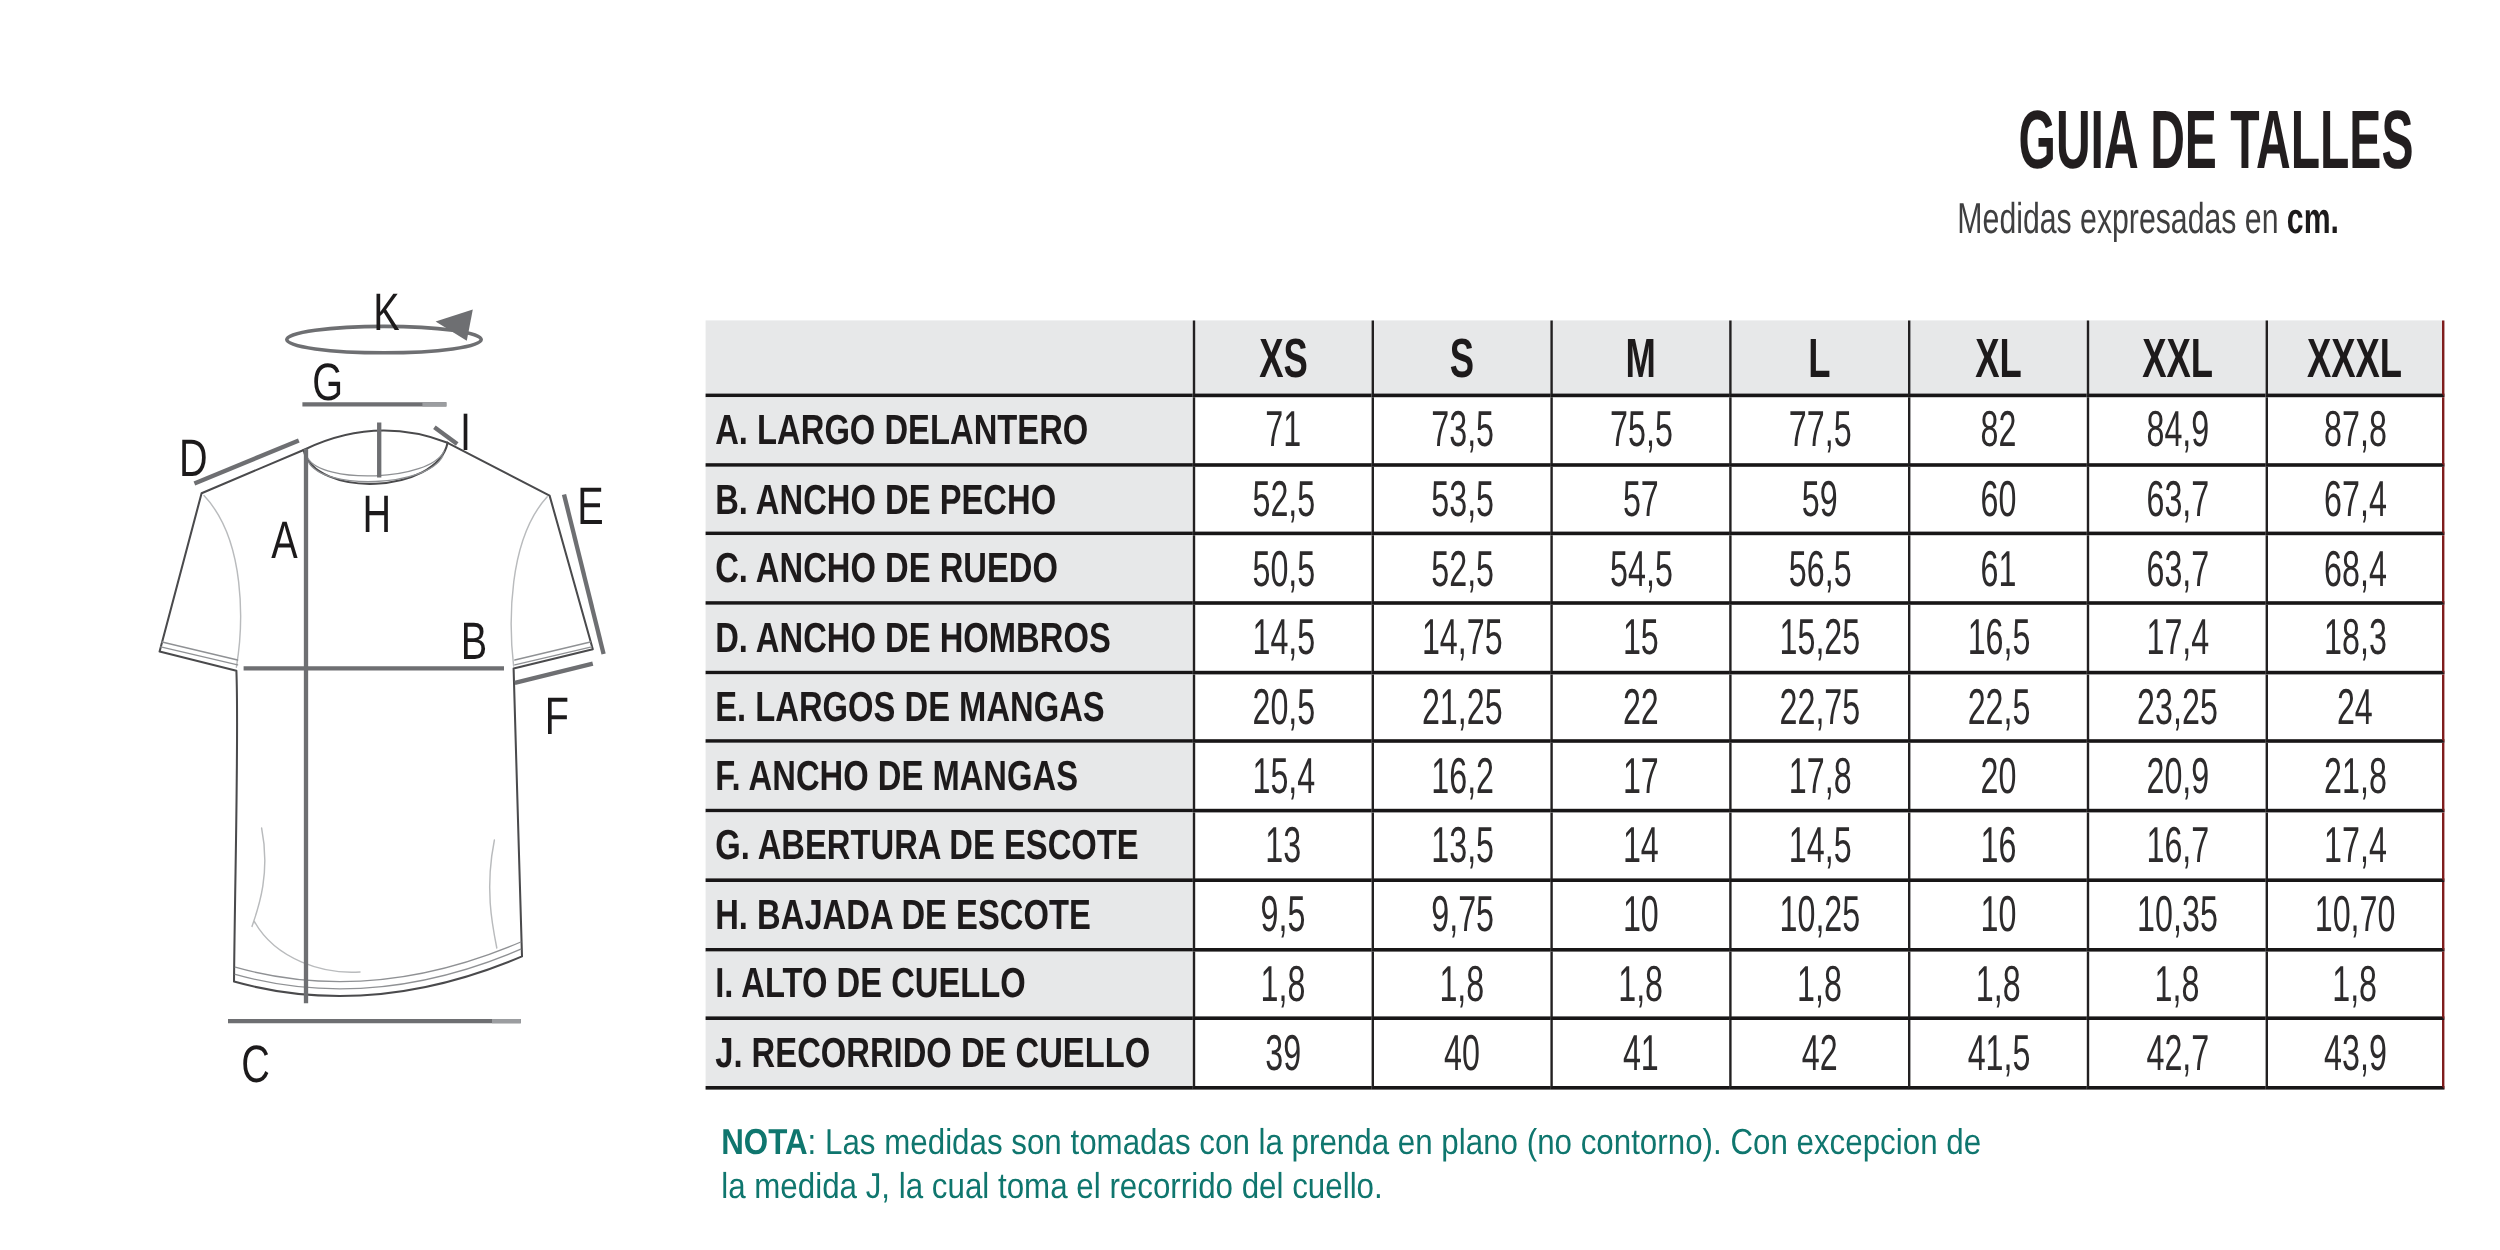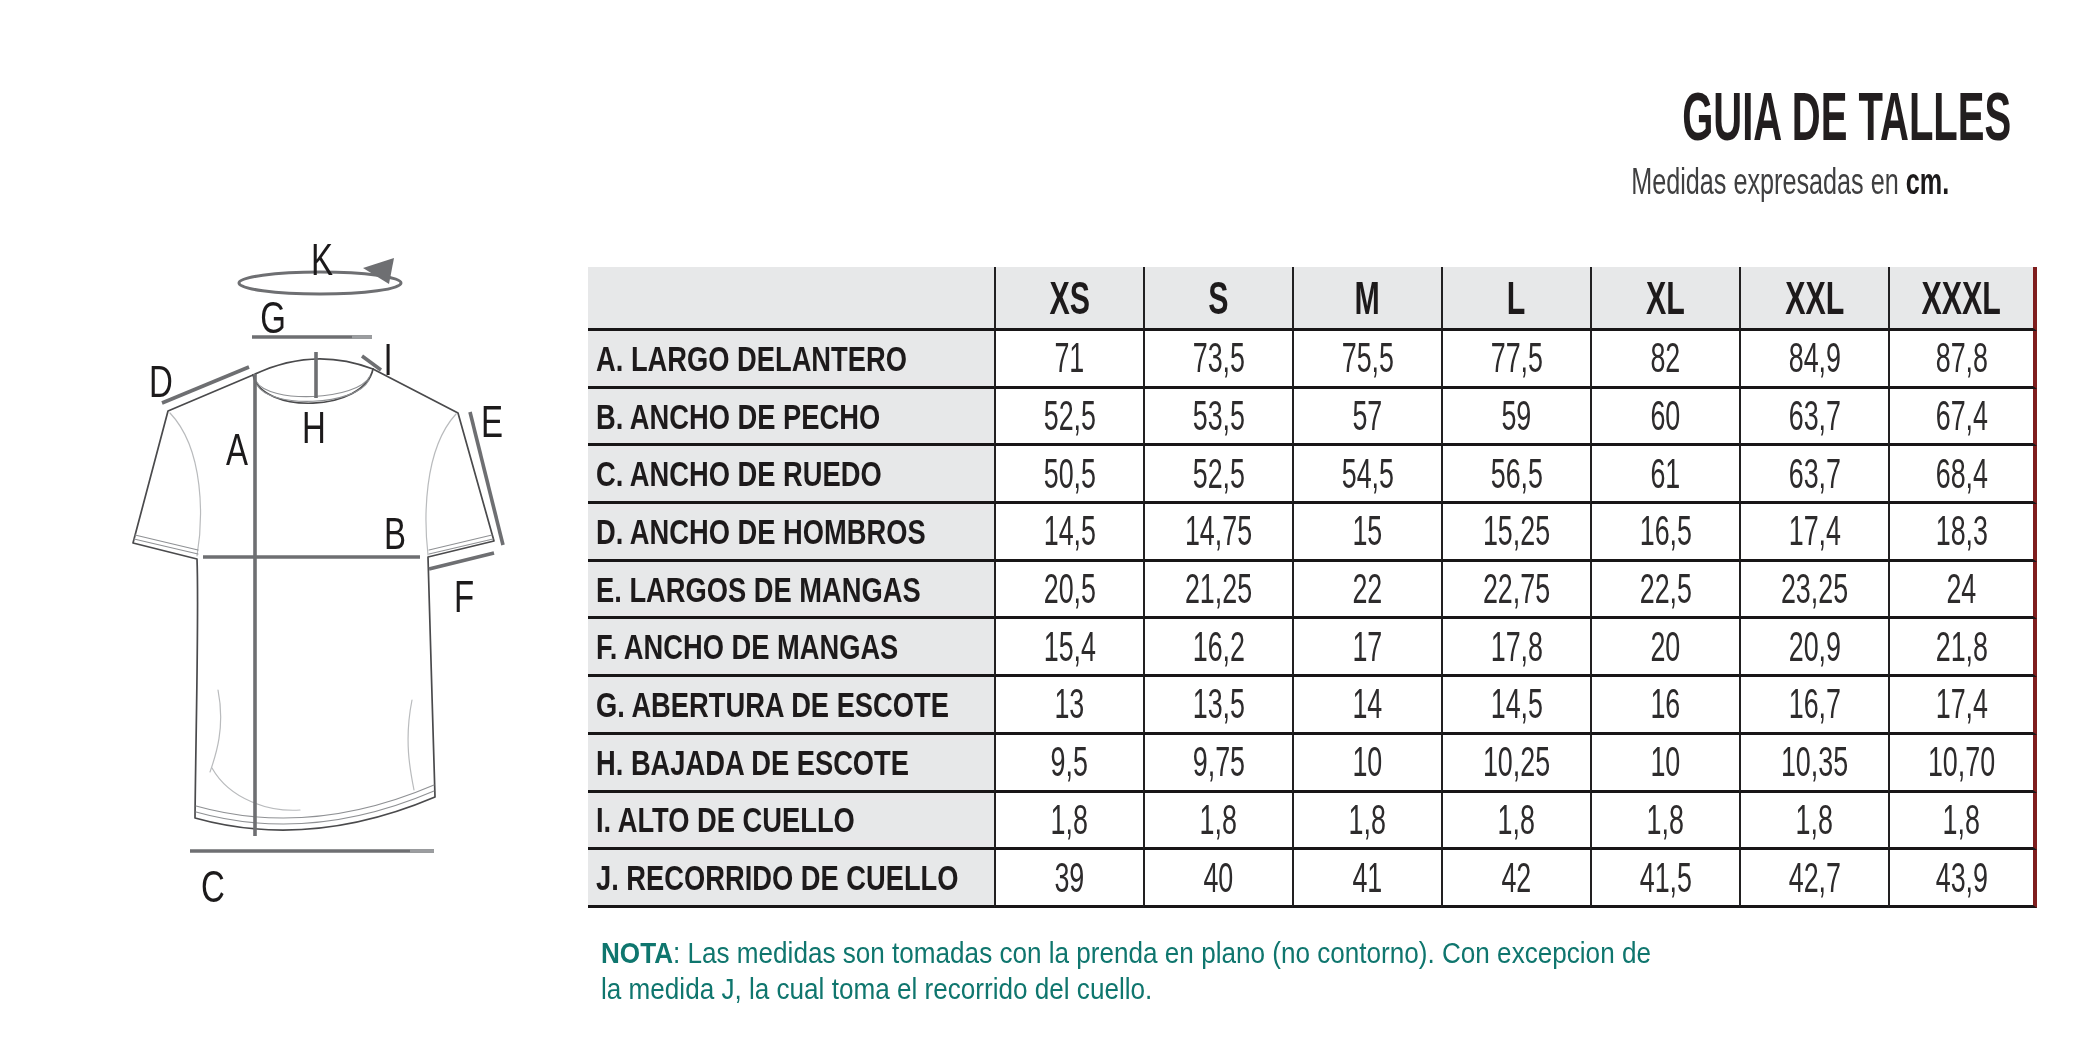--- a/index.html
+++ b/index.html
@@ -30,21 +30,21 @@
     display:grid;
     grid-template-columns:406px repeat(7, 149px);
     grid-template-rows:64px repeat(10, 57.7px);
   }
   .cell {
     display:flex; align-items:center; justify-content:center;
     border-bottom:3px solid #181617; overflow:hidden;
   }
   .cell.gray  { background:#e7e8e9; }
   .cell.vline { border-left:2px solid #222021; }
-  .cell.last  { border-right:4px solid #7f1d1d; }
+  .cell.last  { border-right:2px solid #7f1d1d; }
   .cell.labelcell { justify-content:flex-start; padding-left:8px; }
   .head-txt {
     font-size:46px; font-weight:700; color:#1d1a1b; line-height:1;
     display:inline-block; white-space:nowrap;
     transform:scaleX(0.66); transform-origin:50% 50%;
   }
   .lab-txt {
     font-size:35px; font-weight:700; color:#1d1a1b; line-height:1;
     display:inline-block; white-space:nowrap;
     transform:scaleX(0.78); transform-origin:0 50%;

